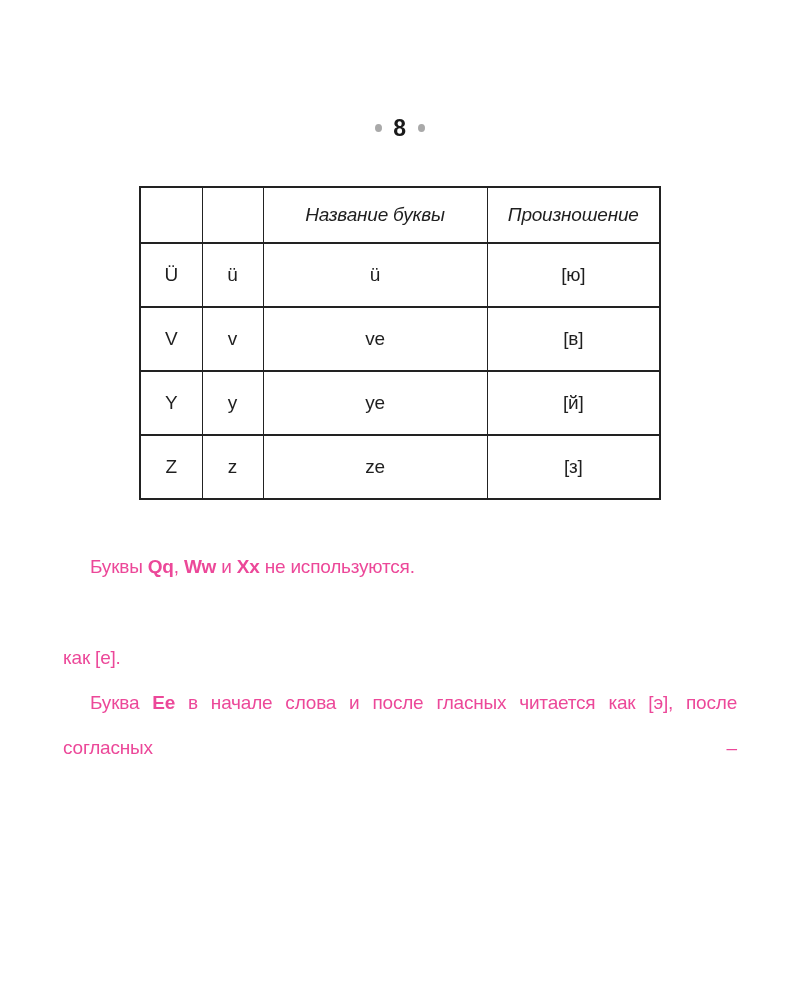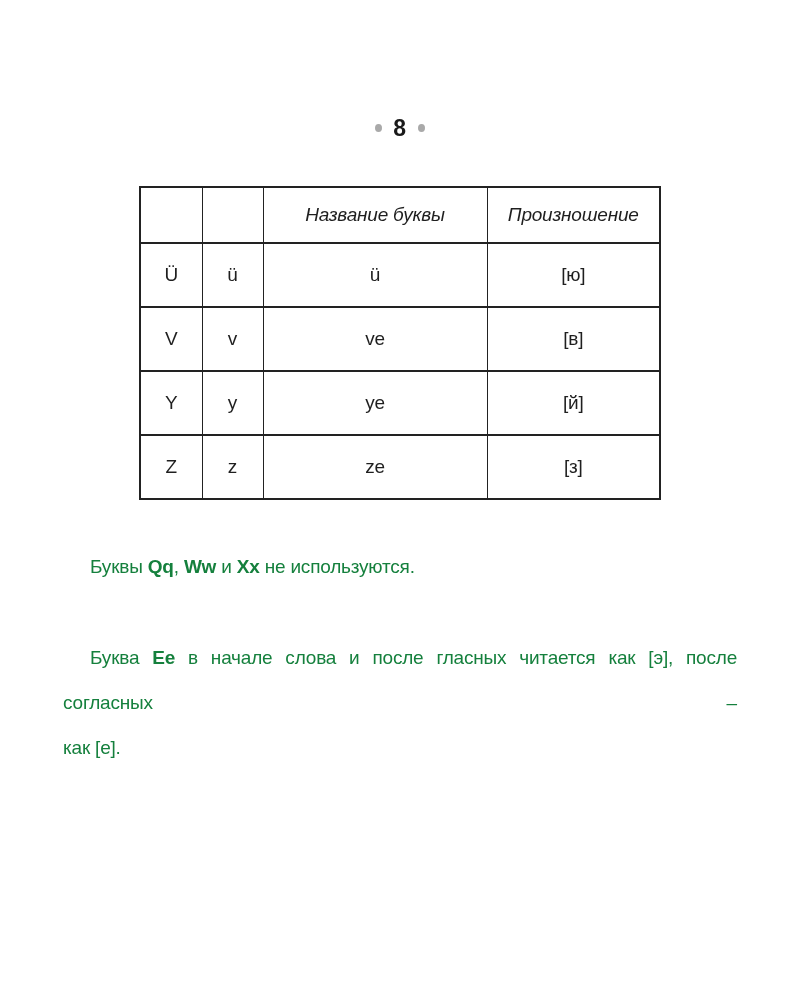--- a/index.html
+++ b/index.html
@@ -68,21 +68,21 @@
   col.c3 { width: 224px; }
   col.c4 { width: 173px; }
 
   
   .bodytext {
     margin-left: 63px;
     width: 674px;
     font-size: 19px;
     line-height: 45px;
     letter-spacing: -0.2px;
-    color: #15803d;
+    color: #ec4899;
   }
   .para { margin: 0; }
   .p1 { margin-top: 44px; text-indent: 27px; margin-bottom: 46px; }
   .p2 { text-indent: 27px; margin-bottom: 48px; }
   .p3-line1 {
     text-indent: 27px;
     text-align: justify;
     text-align-last: justify;
   }
   .p3-line2 { text-align: left; }
@@ -136,16 +136,16 @@
       <td>[з]</td>
     </tr>
   </tbody>
 </table>
 
 <div class="bodytext">
   <p class="para p1"><span>Буквы </span><b>Qq</b><span>, </span><b>Ww</b><span> и </span><b>Xx</b><span> не используются.</span></p>
 
 
   <div>
+    <p class="para p3-line2">как [е].</p>
     <p class="para p3-line1"><span>Буква </span><b>Ee</b><span> в начале слова и после гласных читается как [э], после согласных –</span></p>
-    <p class="para p3-line2">как [е].</p>
   </div>
 </div>
 
 </body></html>

